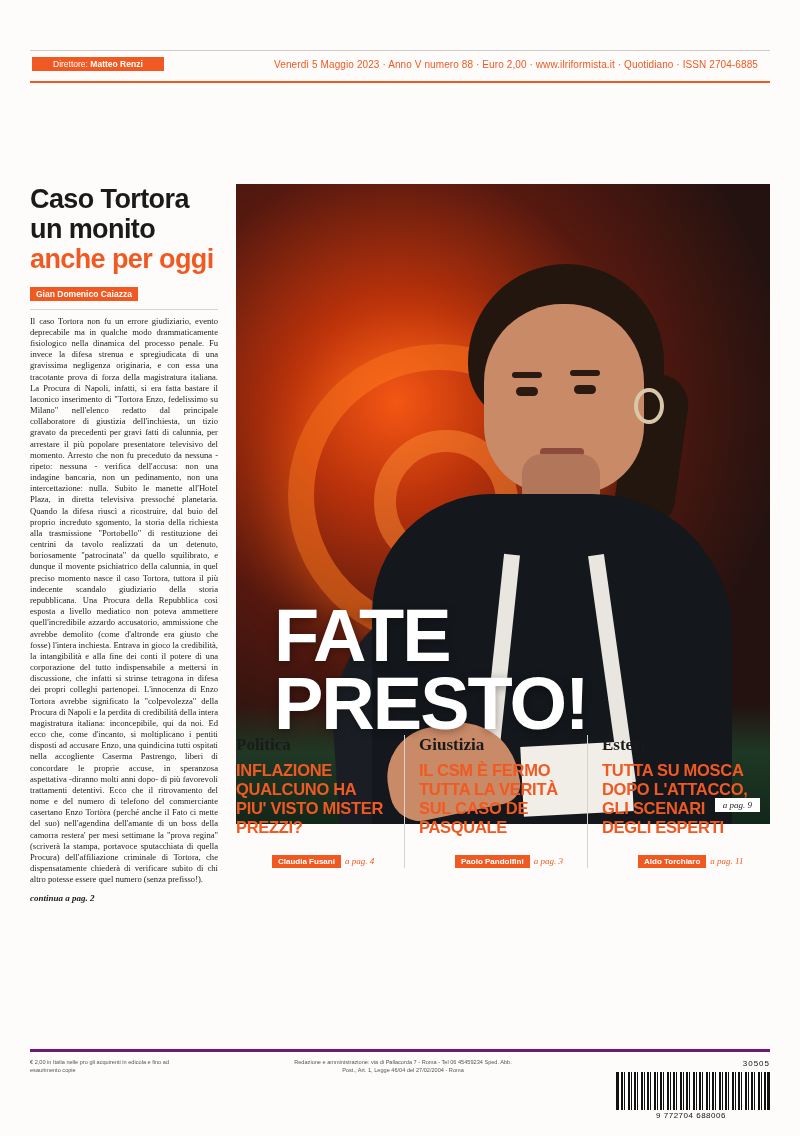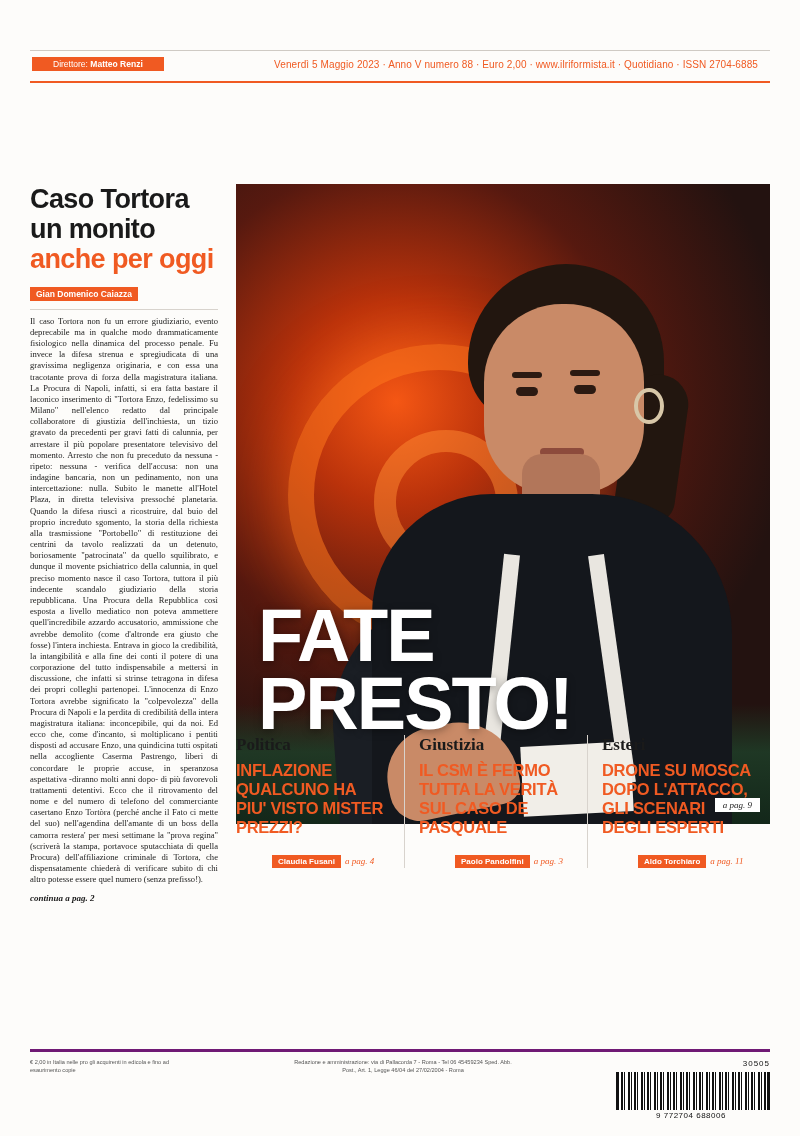--- a/index.html
+++ b/index.html
@@ -304,21 +304,21 @@
   .earring {
     position: absolute;
     left: 262px; bottom: 400px;
     width: 22px; height: 28px;
     border: 4px solid #d8c7a8;
     border-radius: 50%;
   }
 
   .fate-presto {
     position: absolute;
-    left: 22px;
+    left: 38px;
     bottom: 86px;
     font-family: "Liberation Sans", sans-serif;
     font-weight: bold;
     font-size: 74px;
     line-height: 0.92;
     color: #ffffff;
     letter-spacing: -2px;
     text-shadow: 0 2px 8px rgba(0,0,0,0.35);
   }
   .a-pag {
@@ -508,21 +508,21 @@
     </div>
     <div class="teaser">
       <div class="teaser-kicker">Giustizia</div>
       <div class="teaser-title">IL CSM È FERMO TUTTA LA VERITÀ SUL CASO DE PASQUALE</div>
       <div class="teaser-foot">
         <span class="author-pill">Paolo Pandolfini</span><span class="pag-note">a pag. 3</span>
       </div>
     </div>
     <div class="teaser">
       <div class="teaser-kicker">Esteri</div>
-      <div class="teaser-title">DRONE SU MOSCA DOPO L'ATTACCO, GLI SCENARI DEGLI ESPERTI</div>
+      <div class="teaser-title">TUTTA SU MOSCA DOPO L'ATTACCO, GLI SCENARI DEGLI ESPERTI</div>
       <div class="teaser-foot">
         <span class="author-pill">Aldo Torchiaro</span><span class="pag-note">a pag. 11</span>
       </div>
     </div>
   </div>
 
   <div class="footer">
     <div class="footer-left">€ 2,00 in Italia nelle pro gli acquirenti in edicola e fino ad esaurimento copie</div>
     <div class="footer-mid">Redazione e amministrazione: via di Pallacorda 7 - Roma - Tel 06 45459234 Sped. Abb. Post., Art. 1, Legge 46/04 del 27/02/2004 - Roma</div>
     <div class="barcode-wrap">

